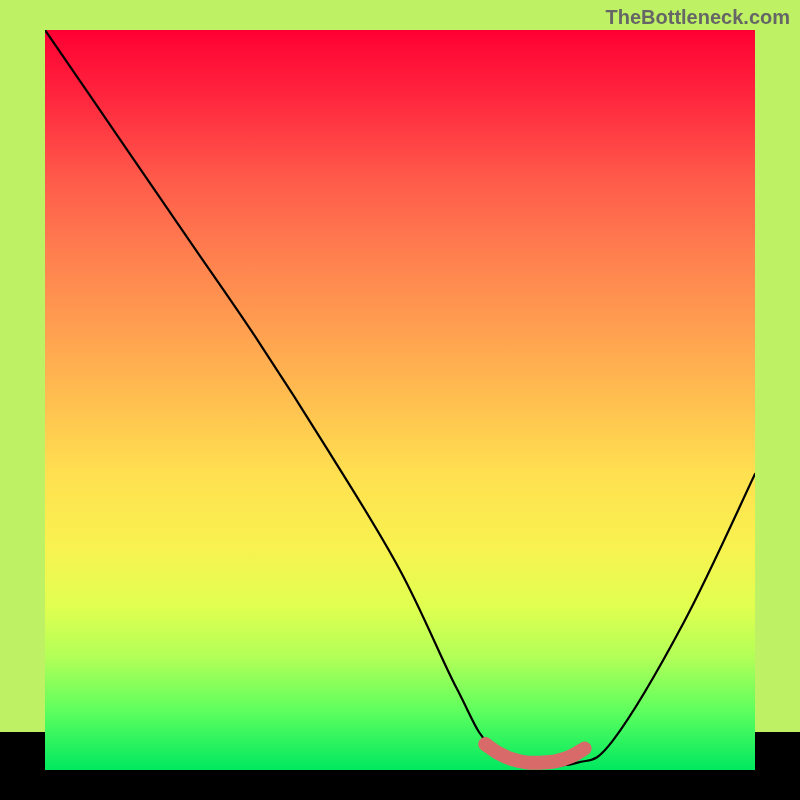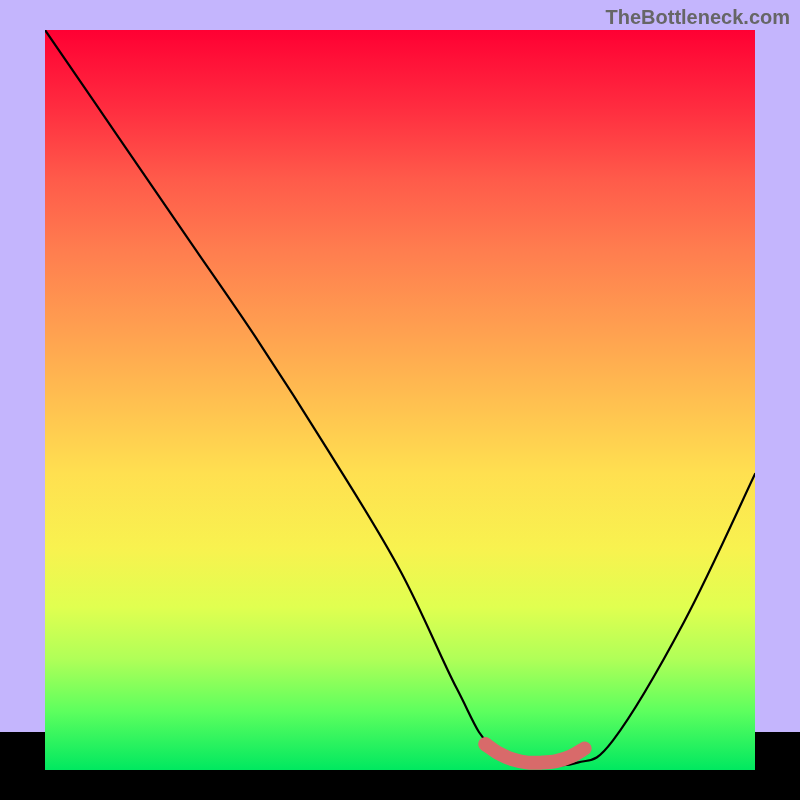--- a/index.html
+++ b/index.html
@@ -7,21 +7,21 @@
     padding: 0;
     background: #000;
     width: 800px;
     height: 800px;
     overflow: hidden;
   }
   .container {
     width: 800px;
     height: 732px;
     position: relative;
-    background: #c4b5fd;
+    background: #bef264;
   }
   .plot-area {
     position: absolute;
     left: 45px;
     top: 30px;
     width: 710px;
     height: 740px;
     background: linear-gradient(to bottom,
       #ff0033 0%,
       #ff2a3f 10%,

